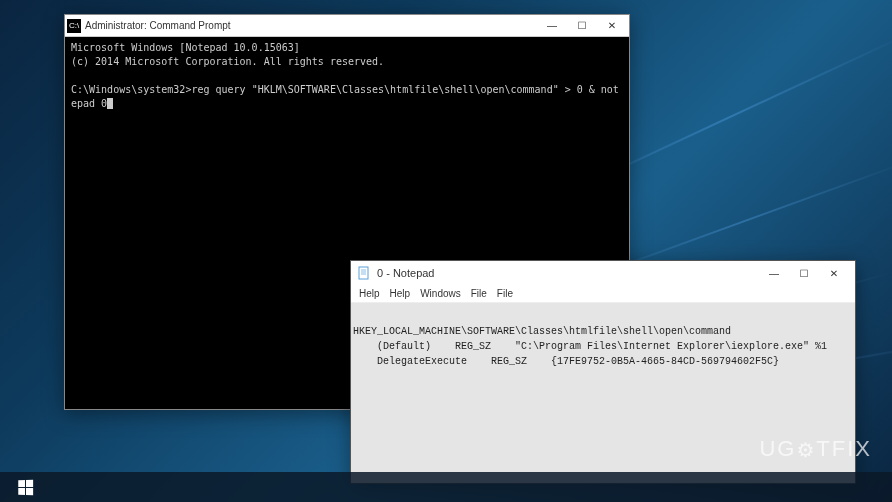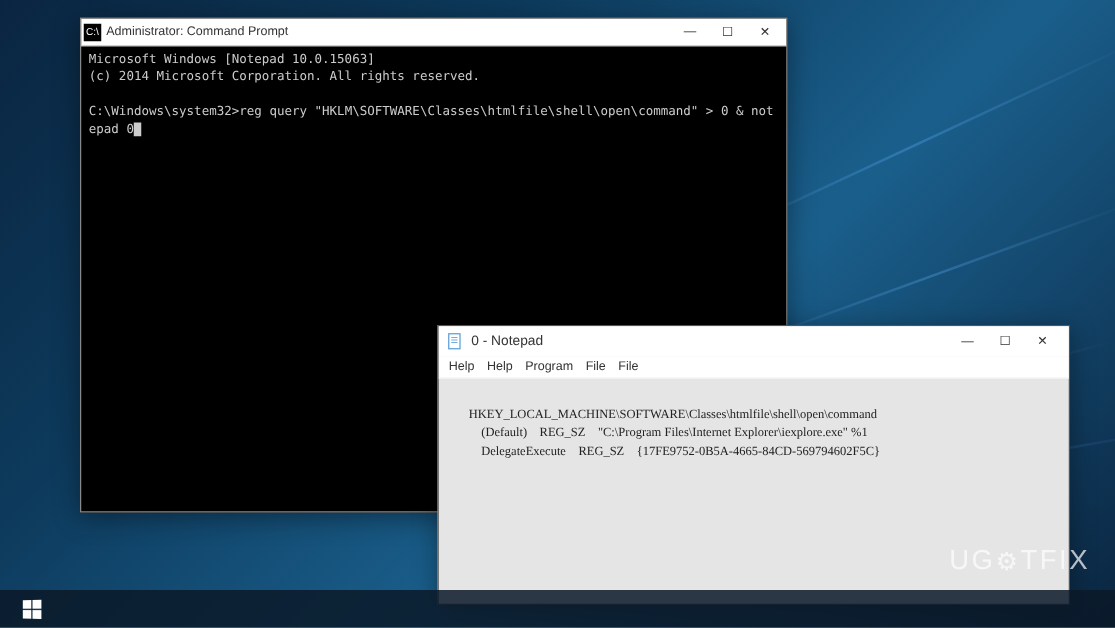--- a/index.html
+++ b/index.html
@@ -121,22 +121,22 @@
   display: flex;
   gap: 10px;
   padding: 0 8px;
   font-size: 10px;
   color: #333;
   align-items: center;
   border-bottom: 1px solid #eee;
 }
 .np-menu-item { cursor: pointer; }
 .np-body {
-  padding: 6px 24px;
-  font-family: Liberation Serif, serif;
+  padding: 6px 2px;
+  font-family: Liberation Mono, monospace;
   font-size: 10px;
   color: #222;
   line-height: 1.5;
   white-space: pre;
 }
 
 .taskbar {
   position: absolute;
   bottom: 0;
   left: 0;
@@ -217,21 +217,21 @@
     <div class="np-title">0 - Notepad</div>
     <div class="titlebar-controls">
       <div class="titlebar-btn">—</div>
       <div class="titlebar-btn">☐</div>
       <div class="titlebar-btn close">✕</div>
     </div>
   </div>
   <div class="np-menubar">
     <span class="np-menu-item">Help</span>
     <span class="np-menu-item">Help</span>
-    <span class="np-menu-item">Program</span>
+    <span class="np-menu-item">Windows</span>
     <span class="np-menu-item">File</span>
     <span class="np-menu-item">File</span>
   </div>
   <div class="np-body">
 <span>HKEY_LOCAL_MACHINE\SOFTWARE\Classes\htmlfile\shell\open\command</span>
 <span>    (Default)    REG_SZ    "C:\Program Files\Internet Explorer\iexplore.exe" %1</span>
 <span>    DelegateExecute    REG_SZ    {17FE9752-0B5A-4665-84CD-569794602F5C}</span></div>
 </div>
 
 <div class="taskbar">

